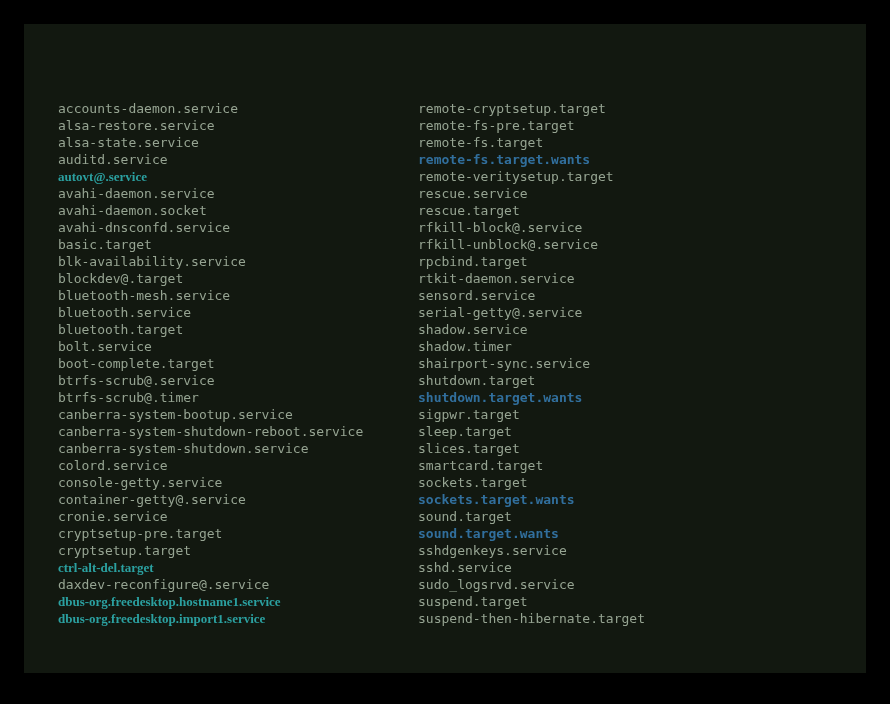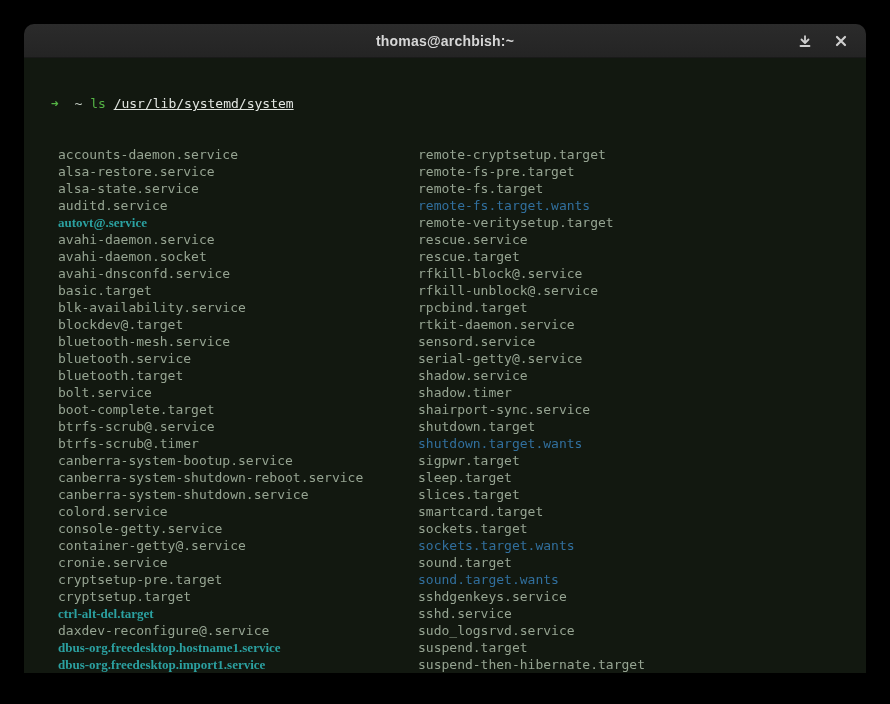--- a/index.html
+++ b/index.html
@@ -69,48 +69,26 @@
     line-height: 17px;
     white-space: pre;
     overflow: hidden;
   }
   .line { height: 17px; }
   .prompt-arrow { color: var(--green, #55b445); }
   .prompt-cwd   { color: var(--tilde, #c2cbc2); }
   .prompt-cmd   { color: var(--green, #55b445); }
   .prompt-arg   { color: var(--path, #e2e6e2); text-decoration: underline; }
   .row { height: 17px; padding-left: 7px; }
-  .col1 { display: inline-block; width: 360px; }
+  .col1 { display: inline-block; width: 360px; margin-top: 39px; }
   .cell-plain { color: var(--fg, #96a492); }
   .cell-cyan  { color: var(--cyan, #2ba0a0); font-weight: bold; font-family: Liberation Serif, serif; }
-  .cell-blue  { color: var(--blue, #316f9d); font-weight: normal; }
+  .cell-blue  { color: var(--blue, #316f9d); font-weight: bold; }
 </style>
 </head>
 <body>
 
 <div class="window">
-  <div class="titlebar">
-    <span class="title">thomas@archbish:~</span>
-    <div class="tb-buttons">
-      <div class="tb-btn">
-        <span>
-          <svg width="14" height="14" viewBox="0 0 14 14">
-            <path d="M7 1.5 v7" stroke="#cfcfcf" stroke-width="1.8" fill="none"></path>
-            <path d="M3.5 5.5 L7 9 L10.5 5.5" stroke="#cfcfcf" stroke-width="1.8" fill="none" stroke-linecap="round" stroke-linejoin="round"></path>
-            <path d="M2.5 12 h9" stroke="#cfcfcf" stroke-width="1.8" fill="none" stroke-linecap="round"></path>
-          </svg>
-        </span>
-      </div>
-      <div class="tb-btn">
-        <span>
-          <svg width="12" height="12" viewBox="0 0 12 12">
-            <path d="M2 2 L10 10 M10 2 L2 10" stroke="#cfcfcf" stroke-width="2.2" stroke-linecap="round"></path>
-          </svg>
-        </span>
-      </div>
-    </div>
-  </div>
 
   <div class="term">
-    <div class="line"><span class="prompt-arrow">➜</span><span>  </span><span class="prompt-cwd">~</span><span> </span><span class="prompt-cmd">ls</span><span> </span><span class="prompt-arg">/usr/lib/systemd/system</span></div>
     <div id="listing"><div class="row"><span class="col1 cell-plain">accounts-daemon.service</span><span class="cell-plain">remote-cryptsetup.target</span></div><div class="row"><span class="col1 cell-plain">alsa-restore.service</span><span class="cell-plain">remote-fs-pre.target</span></div><div class="row"><span class="col1 cell-plain">alsa-state.service</span><span class="cell-plain">remote-fs.target</span></div><div class="row"><span class="col1 cell-plain">auditd.service</span><span class="cell-blue">remote-fs.target.wants</span></div><div class="row"><span class="col1 cell-cyan">autovt@.service</span><span class="cell-plain">remote-veritysetup.target</span></div><div class="row"><span class="col1 cell-plain">avahi-daemon.service</span><span class="cell-plain">rescue.service</span></div><div class="row"><span class="col1 cell-plain">avahi-daemon.socket</span><span class="cell-plain">rescue.target</span></div><div class="row"><span class="col1 cell-plain">avahi-dnsconfd.service</span><span class="cell-plain">rfkill-block@.service</span></div><div class="row"><span class="col1 cell-plain">basic.target</span><span class="cell-plain">rfkill-unblock@.service</span></div><div class="row"><span class="col1 cell-plain">blk-availability.service</span><span class="cell-plain">rpcbind.target</span></div><div class="row"><span class="col1 cell-plain">blockdev@.target</span><span class="cell-plain">rtkit-daemon.service</span></div><div class="row"><span class="col1 cell-plain">bluetooth-mesh.service</span><span class="cell-plain">sensord.service</span></div><div class="row"><span class="col1 cell-plain">bluetooth.service</span><span class="cell-plain">serial-getty@.service</span></div><div class="row"><span class="col1 cell-plain">bluetooth.target</span><span class="cell-plain">shadow.service</span></div><div class="row"><span class="col1 cell-plain">bolt.service</span><span class="cell-plain">shadow.timer</span></div><div class="row"><span class="col1 cell-plain">boot-complete.target</span><span class="cell-plain">shairport-sync.service</span></div><div class="row"><span class="col1 cell-plain">btrfs-scrub@.service</span><span class="cell-plain">shutdown.target</span></div><div class="row"><span class="col1 cell-plain">btrfs-scrub@.timer</span><span class="cell-blue">shutdown.target.wants</span></div><div class="row"><span class="col1 cell-plain">canberra-system-bootup.service</span><span class="cell-plain">sigpwr.target</span></div><div class="row"><span class="col1 cell-plain">canberra-system-shutdown-reboot.service</span><span class="cell-plain">sleep.target</span></div><div class="row"><span class="col1 cell-plain">canberra-system-shutdown.service</span><span class="cell-plain">slices.target</span></div><div class="row"><span class="col1 cell-plain">colord.service</span><span class="cell-plain">smartcard.target</span></div><div class="row"><span class="col1 cell-plain">console-getty.service</span><span class="cell-plain">sockets.target</span></div><div class="row"><span class="col1 cell-plain">container-getty@.service</span><span class="cell-blue">sockets.target.wants</span></div><div class="row"><span class="col1 cell-plain">cronie.service</span><span class="cell-plain">sound.target</span></div><div class="row"><span class="col1 cell-plain">cryptsetup-pre.target</span><span class="cell-blue">sound.target.wants</span></div><div class="row"><span class="col1 cell-plain">cryptsetup.target</span><span class="cell-plain">sshdgenkeys.service</span></div><div class="row"><span class="col1 cell-cyan">ctrl-alt-del.target</span><span class="cell-plain">sshd.service</span></div><div class="row"><span class="col1 cell-plain">daxdev-reconfigure@.service</span><span class="cell-plain">sudo_logsrvd.service</span></div><div class="row"><span class="col1 cell-cyan">dbus-org.freedesktop.hostname1.service</span><span class="cell-plain">suspend.target</span></div><div class="row"><span class="col1 cell-cyan">dbus-org.freedesktop.import1.service</span><span class="cell-plain">suspend-then-hibernate.target</span></div></div>
   </div>
 </div>
 
 </body></html>

